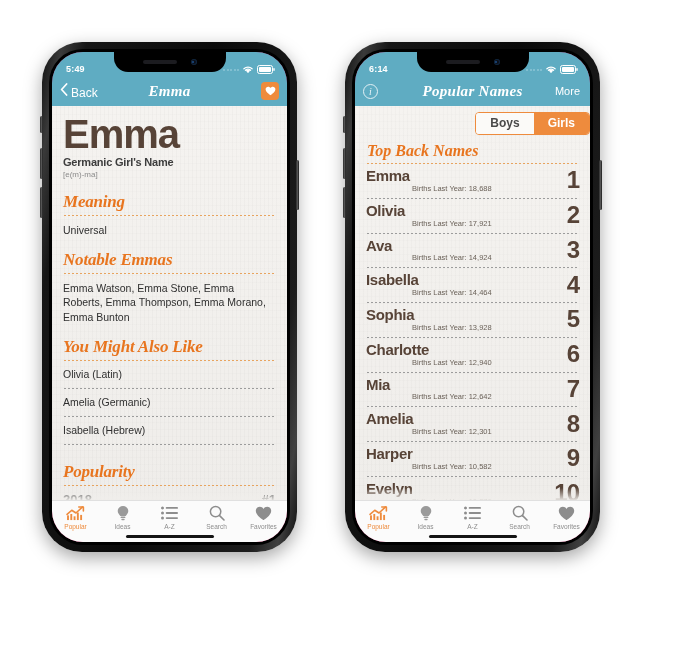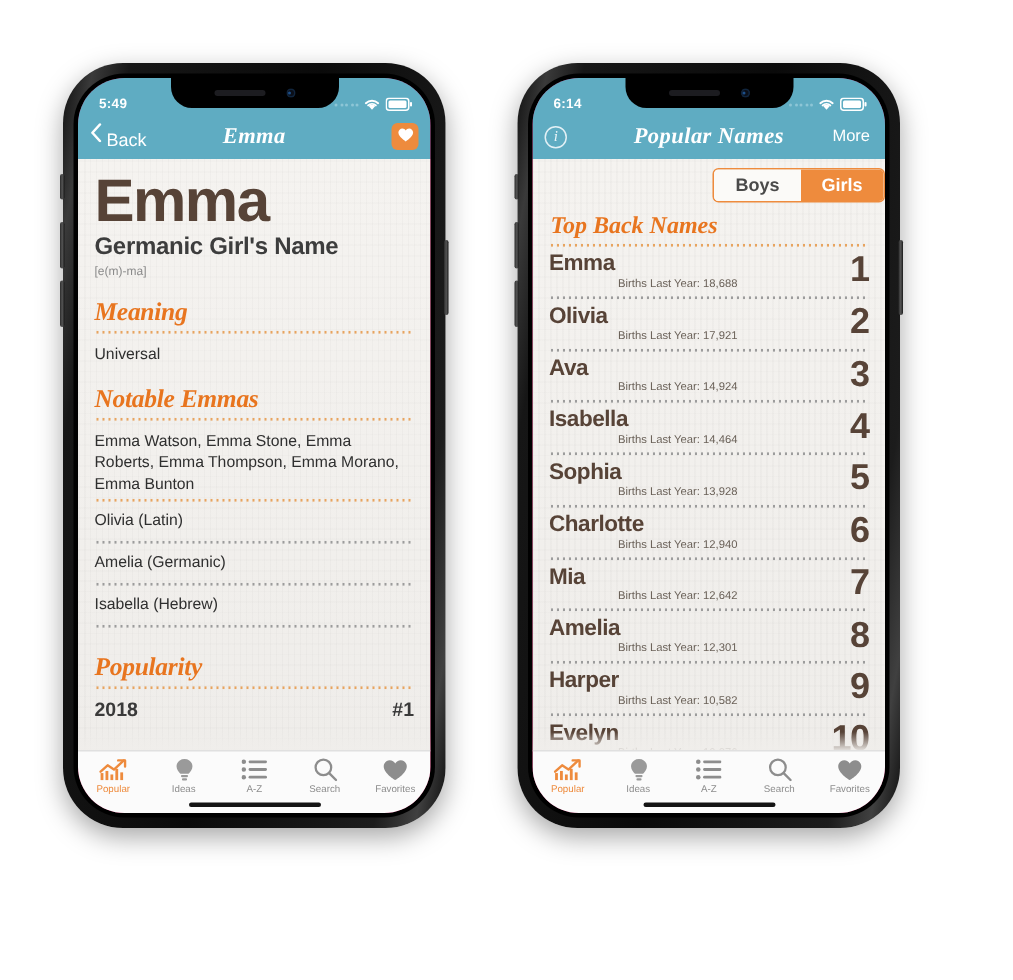--- a/index.html
+++ b/index.html
@@ -107,21 +107,21 @@
       repeating-linear-gradient(0deg, rgba(0,0,0,.012) 0 1px, rgba(255,255,255,0) 1px 7px),
       linear-gradient(180deg,#f5f3f0,#efedea);
   }
   .scroll { padding:0 11px; }
 
   
   .big-name {
     font-size:40px; font-weight:bold; color:#574337;
     letter-spacing:-1px; line-height:1; margin-top:8px;
   }
-  .subtitle { font-size:16px; font-weight:bold; color:#3d3d3d; margin-top:2px; letter-spacing:-.2px;}
+  .subtitle { font-size:11px; font-weight:bold; color:#3d3d3d; margin-top:2px; letter-spacing:-.2px;}
   .pron { font-size:8px; color:#8b8b8b; margin-top:2px; }
 
   .sec-head {
     font-family:"Liberation Serif", serif;
     font-style:italic; font-weight:bold;
     color:#E8751F; font-size:17px; letter-spacing:-.2px;
   }
   .sec-head.m1 { margin-top:13px; }
   .dotline {
     height:3px; margin-top:2px;
@@ -263,20 +263,21 @@
             <div class="pron">[e(m)-ma]</div>
 
             <div class="sec-head m1">Meaning</div>
             <div class="dotline"></div>
             <div class="body-text">Universal</div>
 
             <div class="sec-head m1">Notable Emmas</div>
             <div class="dotline"></div>
             <div class="body-text">Emma Watson, Emma Stone, Emma Roberts, Emma Thompson, Emma Morano, Emma Bunton</div>
 
+            <div class="sec-head m1">You Might Also Like</div>
             <div class="dotline"></div>
             <div class="like-row">Olivia (Latin)</div>
             <div class="dotline grey"></div>
             <div class="like-row">Amelia (Germanic)</div>
             <div class="dotline grey"></div>
             <div class="like-row">Isabella (Hebrew)</div>
             <div class="dotline grey"></div>
 
             <div class="sec-head" style="margin-top:16px">Popularity</div>
             <div class="dotline"></div>

